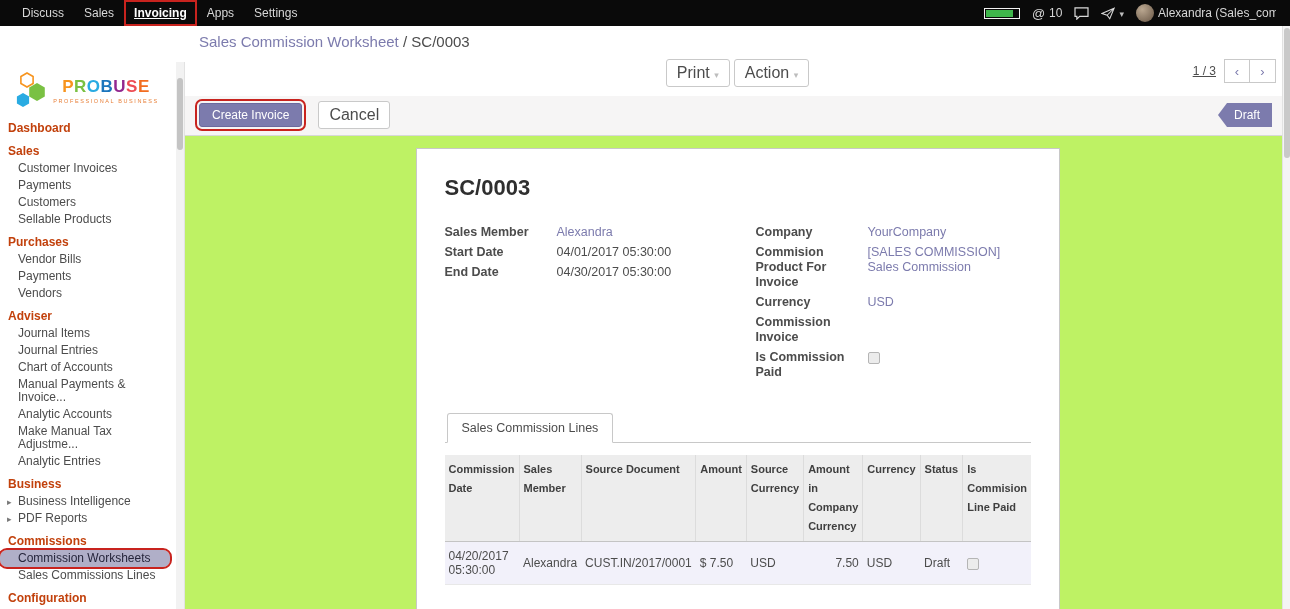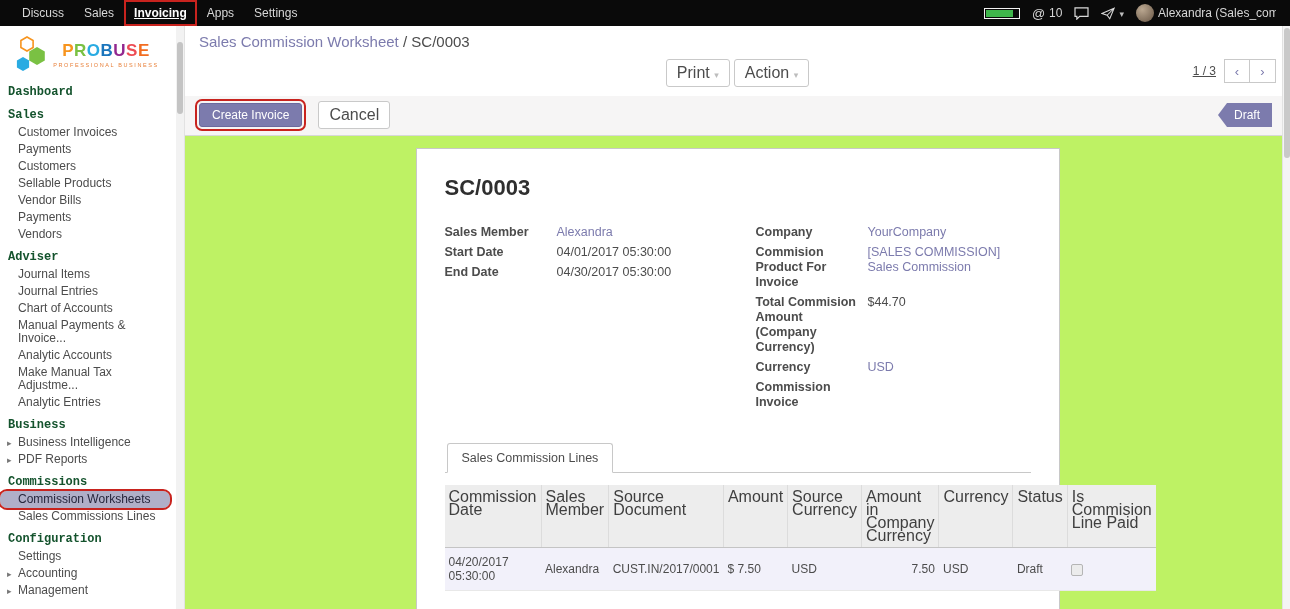--- a/index.html
+++ b/index.html
@@ -24,27 +24,27 @@
   .caret::before { content:"▾"; font-size:9px; color:#bdbdbd; }
   .avatar { width:18px; height:18px; border-radius:50%;
             background:radial-gradient(circle at 35% 30%, #bba891, #7c6a58 75%); display:inline-block; }
   .uname { max-width:118px; overflow:hidden; white-space:nowrap; }
 
   
   .main-row { flex:1; display:flex; min-height:0; position:relative; }
 
   
   .sidebar { flex:0 0 185px; width:185px; background:#fff; position:relative;
-             border-right:1px solid #e2e2e2; overflow:hidden; }
+             border-right:1px solid #e2e2e2; overflow:hidden;margin-top:36px; }
   .side-inner { width:170px; }
   .logo { text-align:center; padding:8px 0 4px; }
   .logo-row { display:flex; align-items:center; justify-content:center; gap:4px; }
   .logo-word { font-size:17px; font-weight:bold; letter-spacing:.5px; }
   .logo-tagline { font-size:5.5px; letter-spacing:1.6px; color:#e8803a; margin-top:1px; }
-  .side-heading { color:#14532d; font-weight:bold; font-size:12px; padding:7px 8px 2px; cursor:pointer;font-family:Liberation Mono, monospace; }
+  .side-heading { color:#c2410c; font-weight:bold; font-size:12px; padding:7px 8px 2px; cursor:pointer; }
   .side-item { font-size:12px; color:#4c4c4c; padding:2px 4px 2px 18px; line-height:13px;
                cursor:pointer; position:relative; }
   .side-item.sel { background:#b0afc8; color:#26263c; }
   .annot { outline:2px solid #c8231e; outline-offset:0px;border-radius:7px; }
   .tri { position:absolute; left:7px; top:2px; }
   .tri::before { content:"▸"; font-size:9px; color:#777; }
   .side-scrollbar { position:absolute; right:0; top:0; bottom:0; width:8px; background:#f2f2f2; }
   .side-scrollbar .thumb { position:absolute; top:16px; left:1px; width:6px; height:72px;
                            background:#c4c4c4; border-radius:3px; }
 
@@ -63,25 +63,25 @@
   .pager-text { font-size:12px; color:#4c4c4c;text-decoration:underline; }
   .pager-btns { display:flex; }
   .pager-btn { width:26px; height:24px; background:#fff; border:1px solid #c9c9c9;
                display:flex; align-items:center; justify-content:center; cursor:pointer;
                color:#7c7bad; font-size:13px; }
   .pager-btn + .pager-btn { border-left:none; }
   .pb-prev::before { content:"‹"; }
   .pb-next::before { content:"›"; }
 
   .statusbar { background:#f6f5f5; border-bottom:1px solid #d8d8d8; padding:5px 14px 6px;
-               display:flex; align-items:center; }
+               display:flex; align-items:center;gap:8px; }
   .btn-primary { background:#7c7bad; border:1px solid #6b6a9e; color:#fff; border-radius:3px;
                  padding:4px 12px; font-size:12px; cursor:pointer; font-family:inherit; }
   .annot-btn { outline:2px solid #c8231e; outline-offset:2px; }
-  .btn-cancel { margin-left:16px; }
+  .btn-cancel { margin-left:8px; }
   .status-badge { margin-left:auto; margin-right:4px; background:#7c7bad; color:#fff;
                   font-size:12px; padding:5px 12px 5px 16px; cursor:pointer;
                   clip-path:polygon(0 50%, 9px 0, 100% 0, 100% 100%, 9px 100%); }
 
   .sheet-area { flex:1; overflow:hidden; }
   .sheet { width:644px; margin:12px auto 0; background:#fff; border:1px solid #c8c8c8;
            padding:26px 28px 12px; min-height:472px; }
   .sheet-title { font-size:22px; font-weight:bold; color:#2f2f2f; margin-bottom:24px; }
 
   .groups { display:flex; gap:36px; }
@@ -94,23 +94,23 @@
   .cb { display:inline-block; width:12px; height:12px; border:1px solid #b5b5b5;
         background:#ececec; border-radius:2px; vertical-align:middle; }
 
   .notebook { margin-top:28px; }
   .tabs { border-bottom:1px solid #c8c8c8; padding-left:2px; }
   .tab { display:inline-block; border:1px solid #c8c8c8; border-bottom:1px solid #fff;
          margin-bottom:-1px; background:#fff; padding:7px 14px; font-size:12.5px;
          color:#4c4c4c; border-radius:3px 3px 0 0; cursor:pointer; }
 
   table.lines { width:100%; border-collapse:collapse; margin-top:12px; font-size:12px; }
-  .lines th { background:#ededed; text-align:left; font-weight:normal; font-size:16px;
+  .lines th { background:#ededed; text-align:left; font-weight:bold; font-size:11px;
               padding:5px 4px; border-bottom:1px solid #c4c4c4; border-right:1px solid #dcdcdc;
-              color:#3f3f3f; vertical-align:top; line-height:13px; cursor:pointer; }
+              color:#3f3f3f; vertical-align:top; line-height:19px; cursor:pointer; }
   .lines th:last-child { border-right:none;margin-top:24px; }
   .lines td { padding:7px 4px; vertical-align:middle; color:#4c4c4c; line-height:14px; }
   .lines tbody tr { border-bottom:1px solid #e8e8e8; cursor:pointer; }
   .lines tbody tr:nth-child(odd) { background:#f2f1fa; }
   .lines tbody tr:nth-child(even) { background:#fff; }
   .num { text-align:right; }
   .c-date{width:12.5%}.c-member{width:9.5%}.c-doc{width:16.5%}.c-amount{width:7.5%}
   .c-srccur{width:10%}.c-coamt{width:18%}.c-cur{width:7.5%}.c-status{width:6.5%}.c-paid{width:12%}
 
   .page-scrollbar { position:absolute; right:0; top:0; bottom:0; width:8px;
@@ -177,20 +177,21 @@
 
         <nav>
           <div class="side-heading">Dashboard</div>
 
           <div class="side-heading">Sales</div>
           <div class="side-item">Customer Invoices</div>
           <div class="side-item">Payments</div>
           <div class="side-item">Customers</div>
           <div class="side-item">Sellable Products</div>
 
+          <div class="side-heading">Purchases</div>
           <div class="side-item">Vendor Bills</div>
           <div class="side-item">Payments</div>
           <div class="side-item">Vendors</div>
 
           <div class="side-heading">Adviser</div>
           <div class="side-item">Journal Items</div>
           <div class="side-item">Journal Entries</div>
           <div class="side-item">Chart of Accounts</div>
           <div class="side-item">Manual Payments &amp; Invoice...</div>
           <div class="side-item">Analytic Accounts</div>
@@ -265,30 +266,30 @@
             <div class="group">
               <div class="frow">
                 <span class="flabel">Company</span>
                 <span class="fvalue link">YourCompany</span>
               </div>
               <div class="frow">
                 <span class="flabel">Commision Product For Invoice</span>
                 <span class="fvalue link">[SALES COMMISSION] Sales Commission</span>
               </div>
               <div class="frow">
-                <span class="flabel">Total Commision Amount (Company Currency)</span>
-                <span class="fvalue">$44.70</span>
-              </div>
-              <div class="frow">
                 <span class="flabel">Currency</span>
                 <span class="fvalue link">USD</span>
               </div>
               <div class="frow">
                 <span class="flabel">Commission Invoice</span>
                 <span class="fvalue"></span>
+              </div>
+              <div class="frow">
+                <span class="flabel">Is Commission Paid</span>
+                <span class="fvalue"><span class="cb"></span></span>
               </div>
             </div>
           </div>
 
           <div class="notebook">
             <div class="tabs">
               <span class="tab">Sales Commission Lines</span>
             </div>
 
             <table class="lines">

